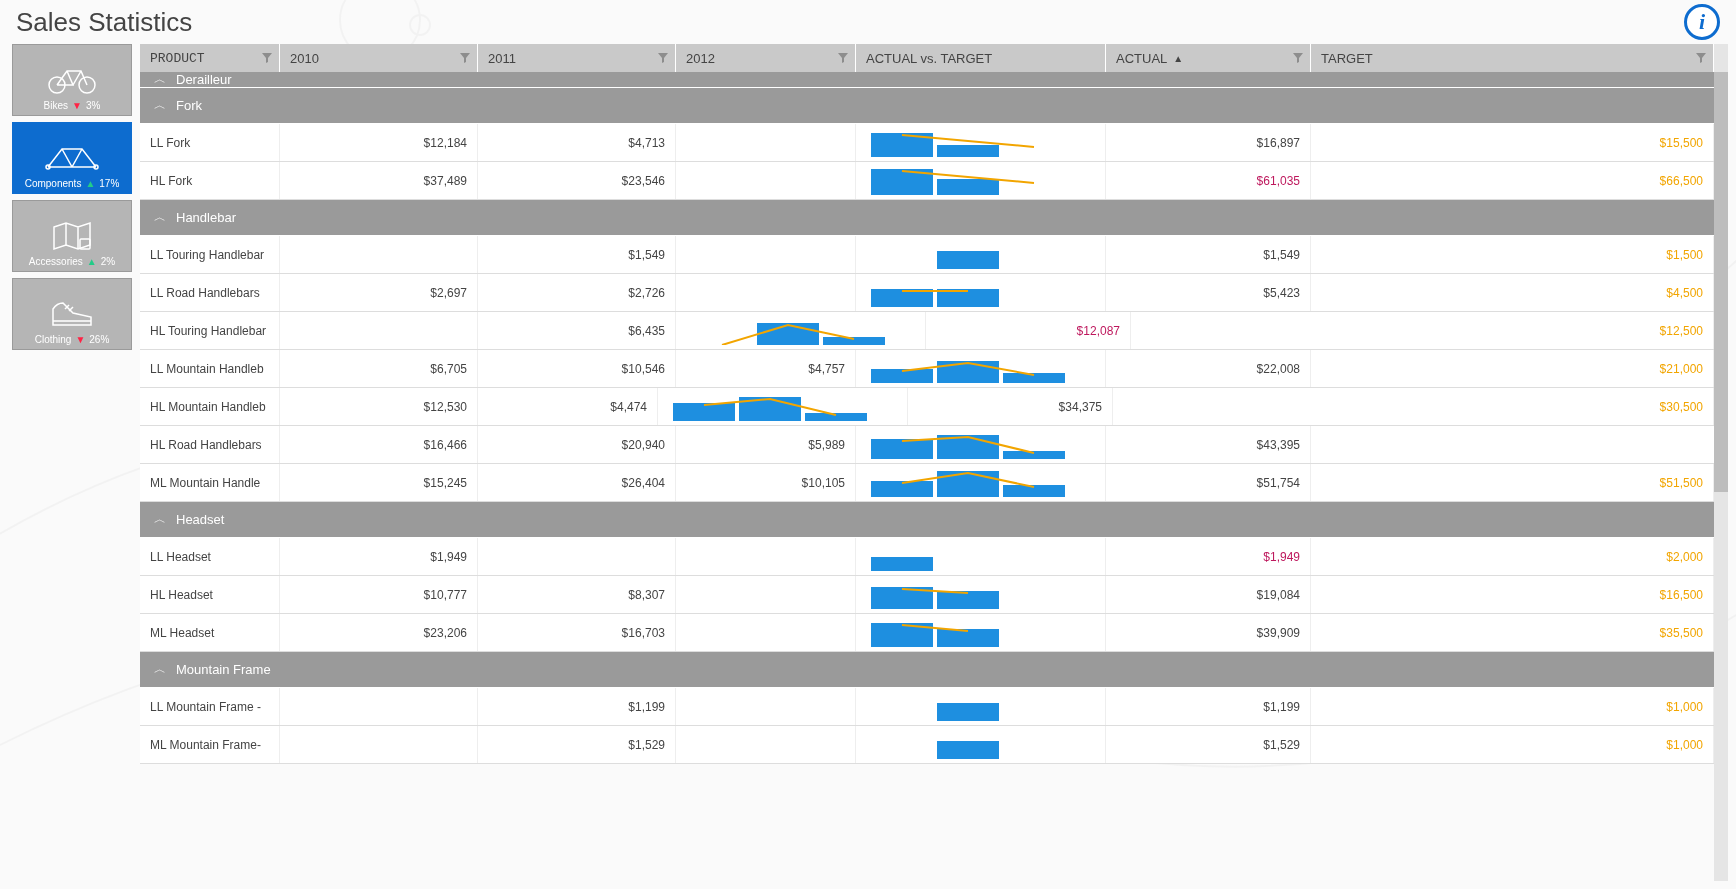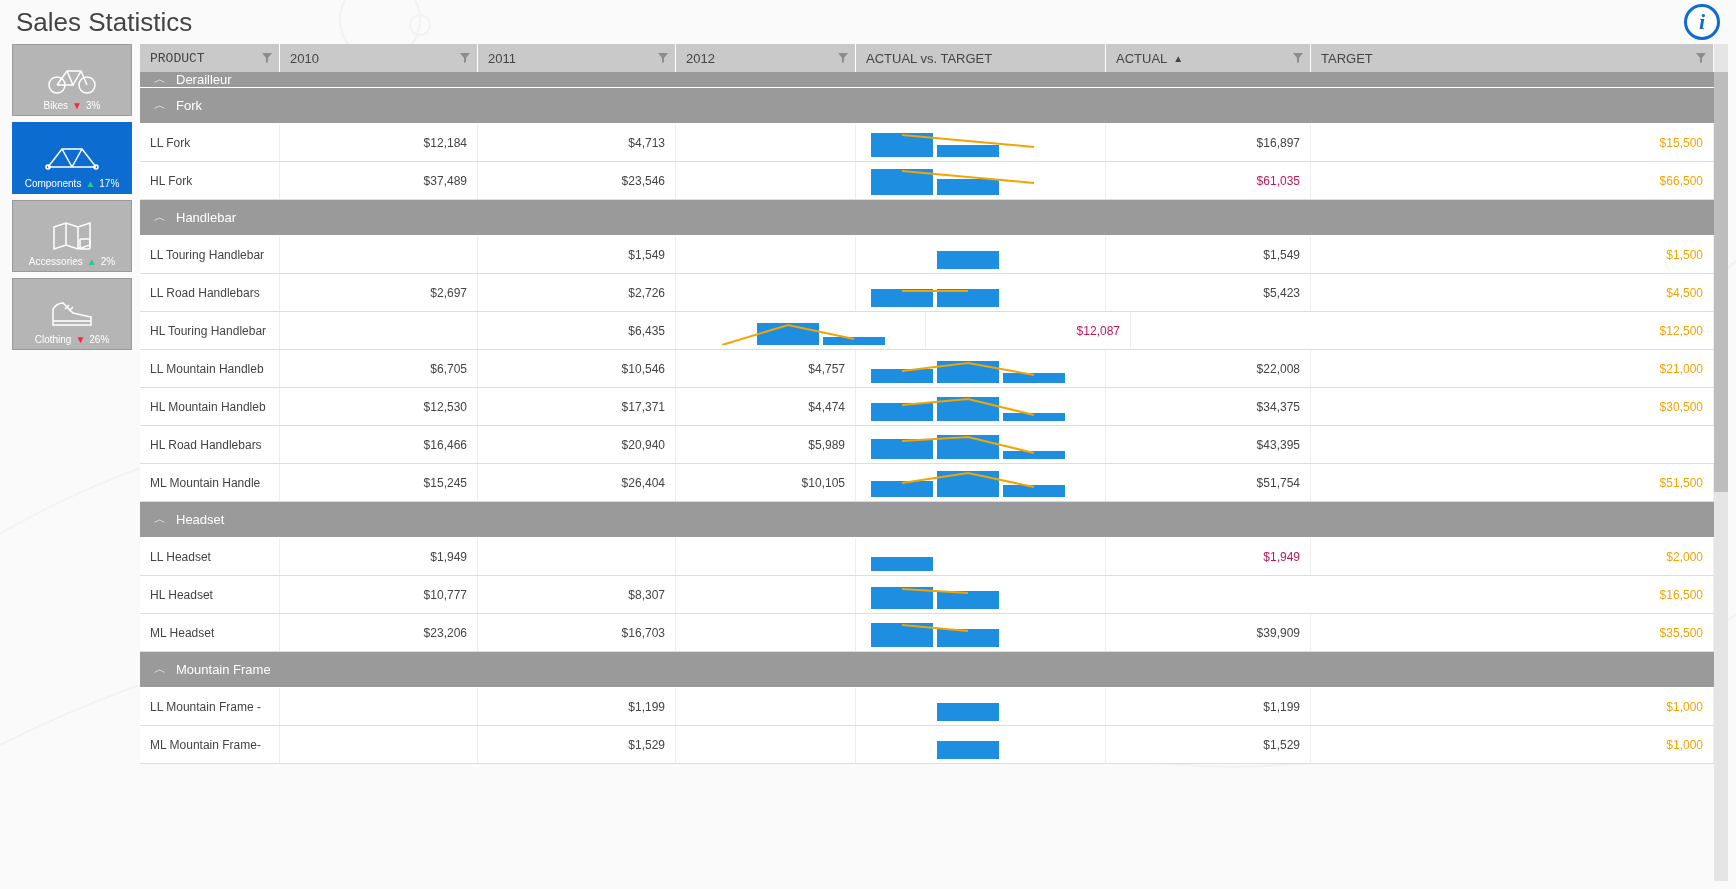--- a/index.html
+++ b/index.html
@@ -389,21 +389,20 @@
                 <polyline points="31,16 97,8 163,20" fill="none" stroke="#f2a500" stroke-width="2"></polyline>
               </svg>
             </div>
           </div>
           <div class="cell actual num">$22,008</div>
           <div class="cell target num">$21,000</div>
         </div>
         <div class="data-row">
           <div class="cell product">HL Mountain Handleb</div>
           <div class="cell y10 num">$12,530</div>
-          <div class="cell y11 num">$17,371</div>
           <div class="cell y12 num">$4,474</div>
           <div class="cell avt">
             <div class="spark">
               <div class="bar" style="height:18px;"></div>
               <div class="bar" style="height:24px;"></div>
               <div class="bar" style="height:8px;"></div>
               <svg class="line">
                 <polyline points="31,12 97,6 163,22" fill="none" stroke="#f2a500" stroke-width="2"></polyline>
               </svg>
             </div>
@@ -473,20 +472,21 @@
           <div class="cell avt">
             <div class="spark">
               <div class="bar" style="height:22px;"></div>
               <div class="bar" style="height:18px;"></div>
               <div class="bar" style="height:0px;visibility:hidden;"></div>
               <svg class="line">
                 <polyline points="31,8 97,12" fill="none" stroke="#f2a500" stroke-width="2"></polyline>
               </svg>
             </div>
           </div>
+          <div class="cell actual num">$19,084</div>
           <div class="cell target num">$16,500</div>
         </div>
         <div class="data-row">
           <div class="cell product">ML Headset</div>
           <div class="cell y10 num">$23,206</div>
           <div class="cell y11 num">$16,703</div>
           <div class="cell y12 num"></div>
           <div class="cell avt">
             <div class="spark">
               <div class="bar" style="height:24px;"></div>

